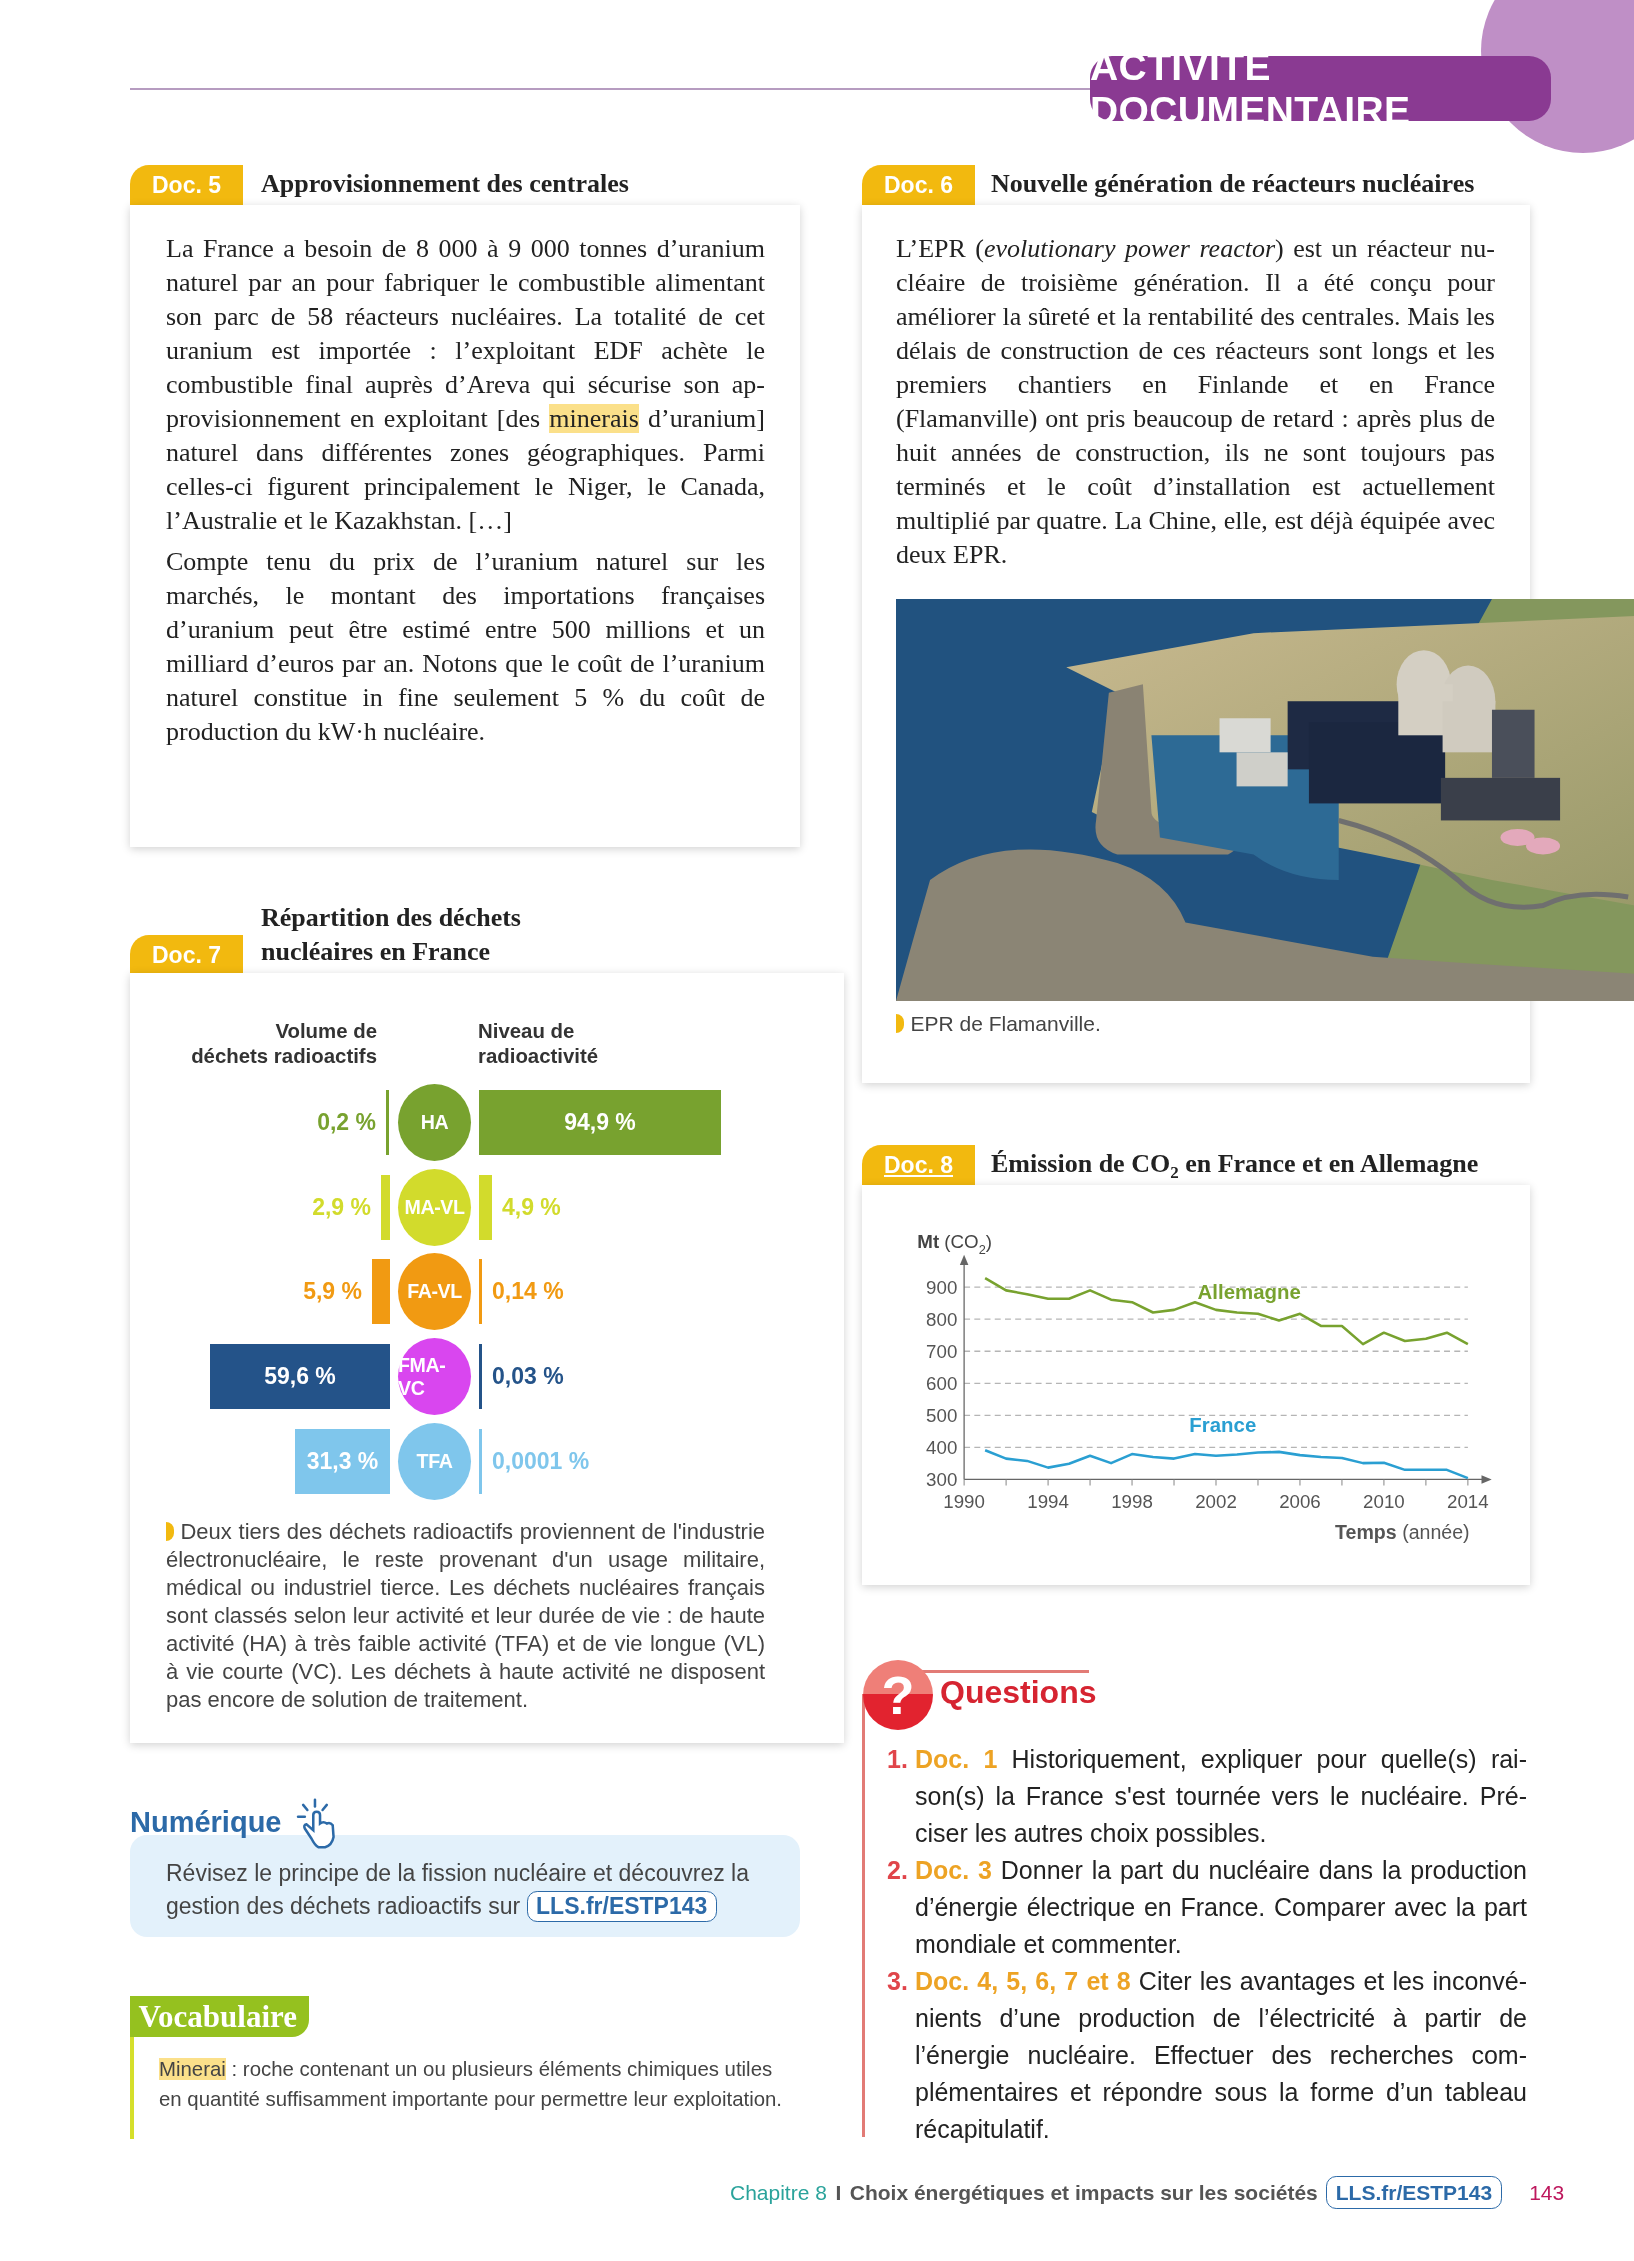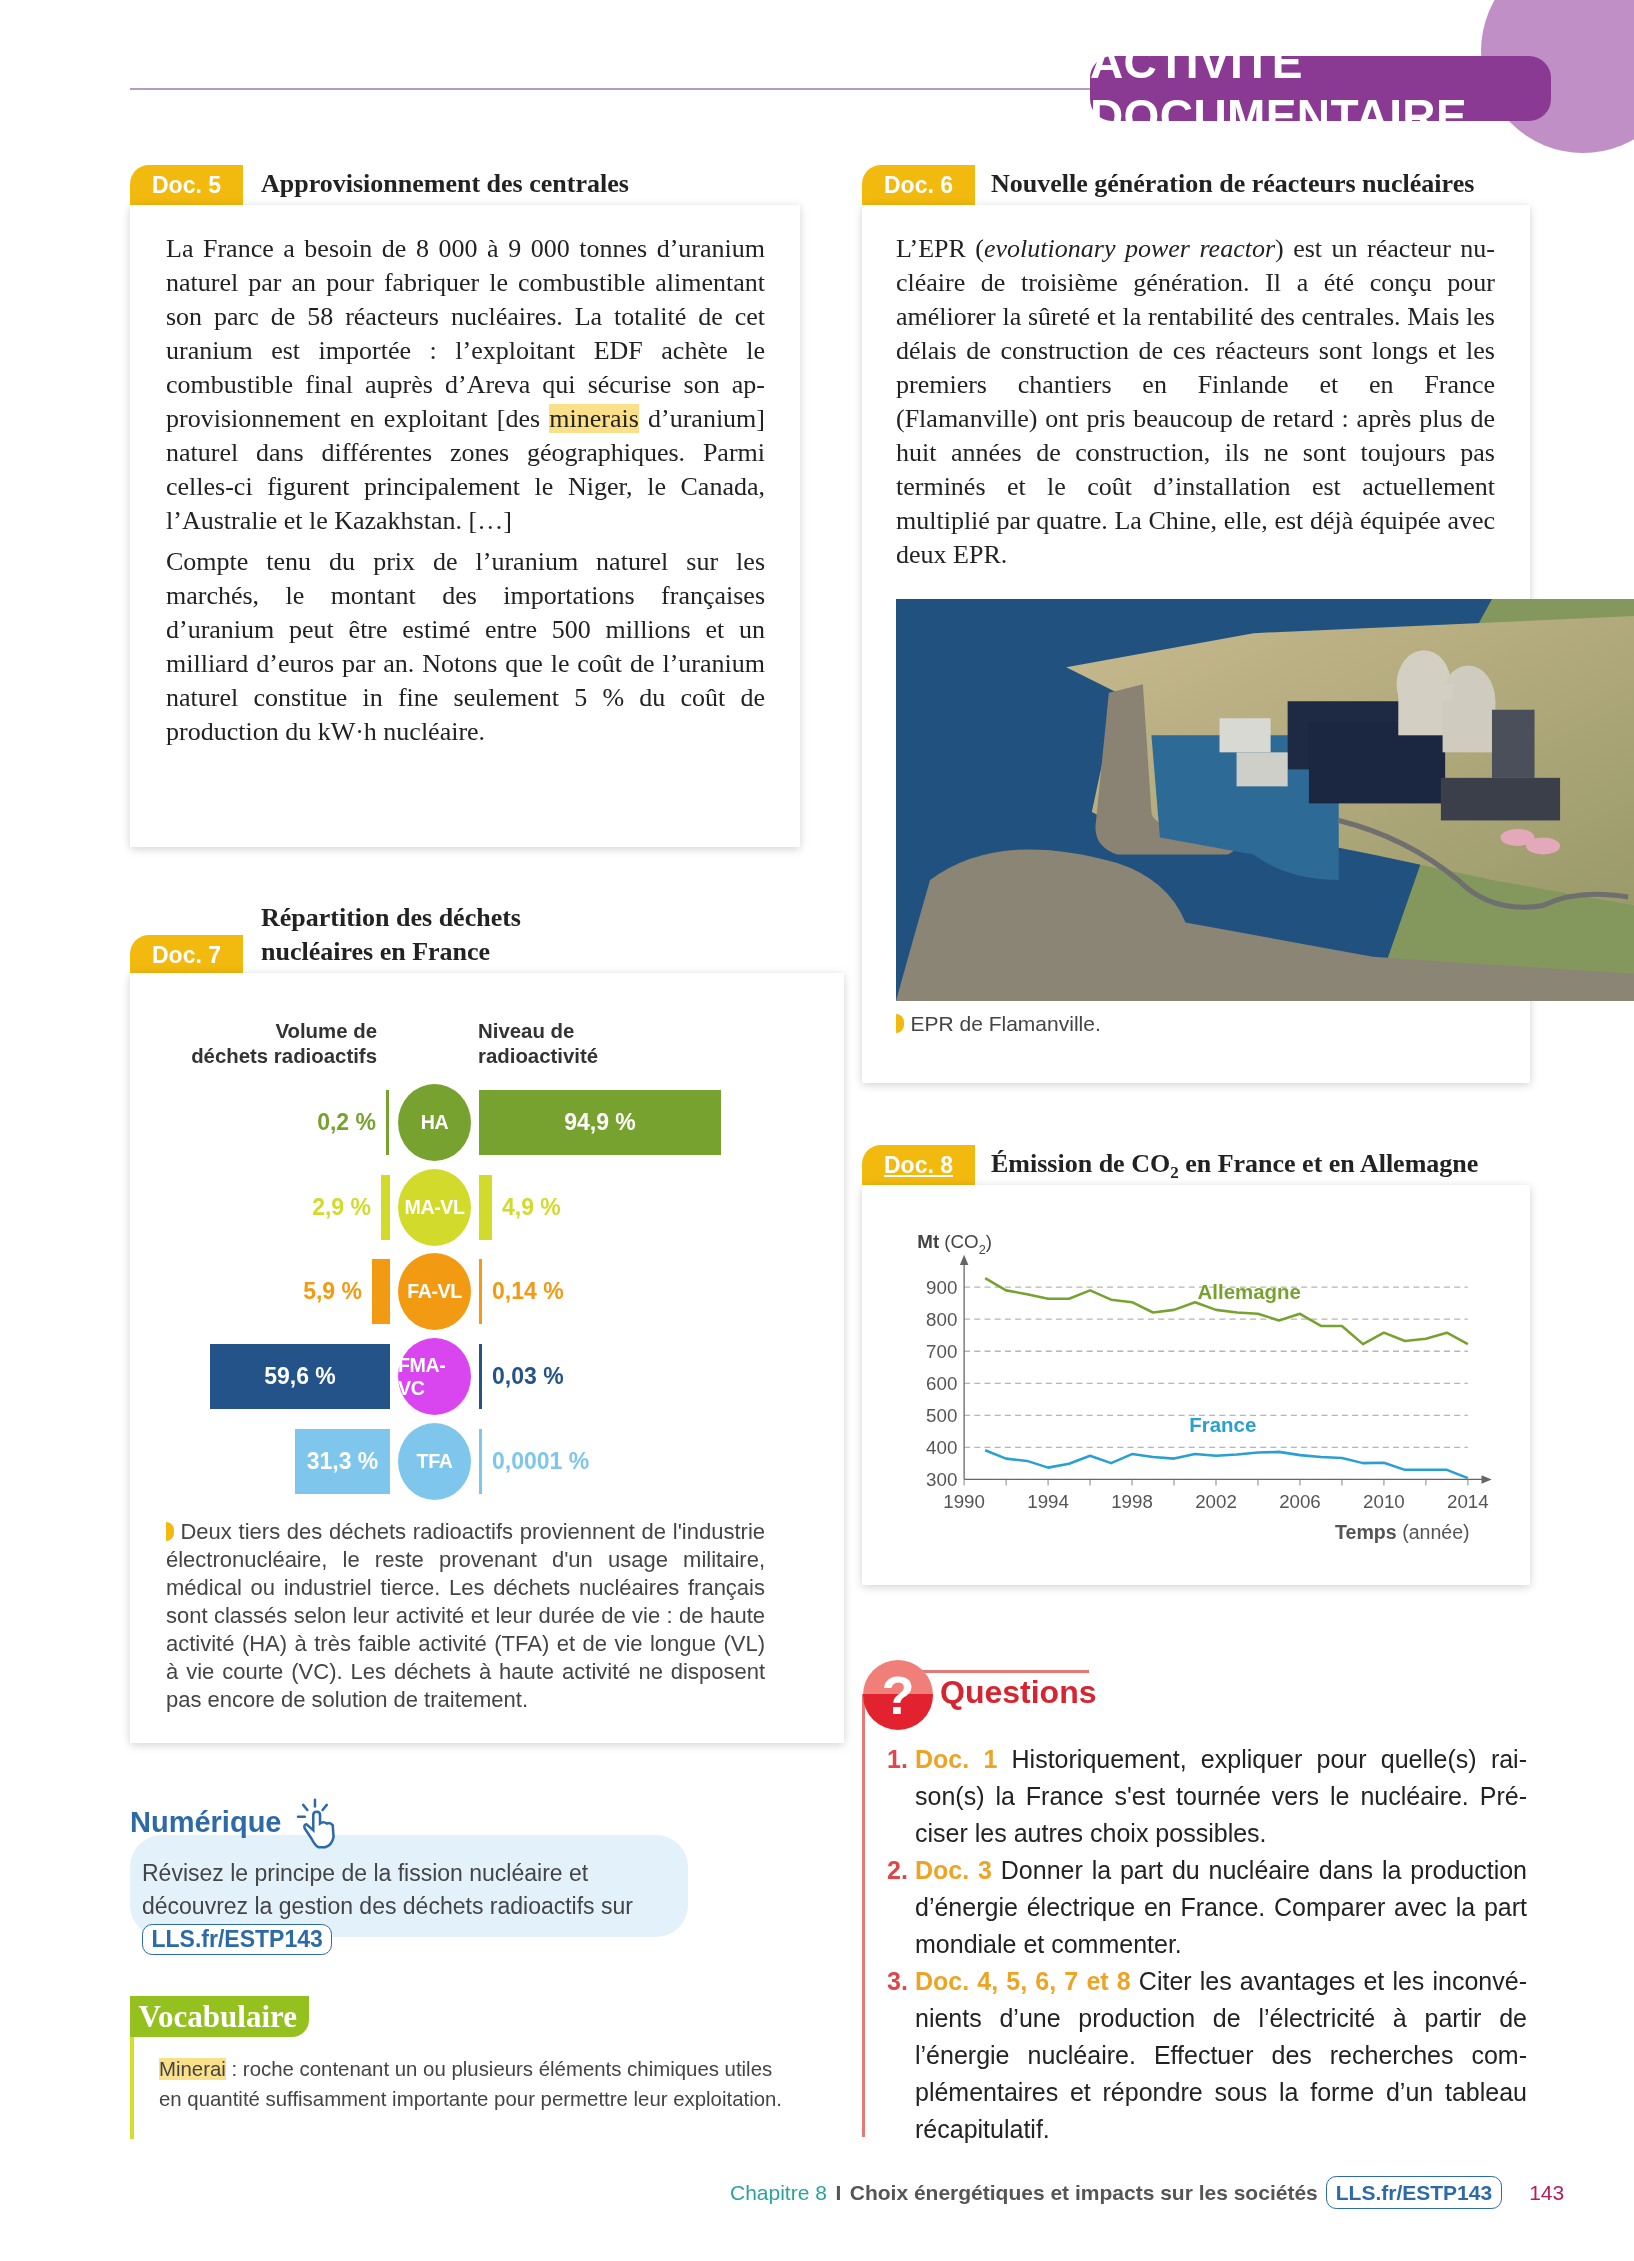--- a/index.html
+++ b/index.html
@@ -4,21 +4,21 @@
 <style>
   * { box-sizing: border-box; margin: 0; padding: 0; }
   html, body { width: 1635px; height: 2261px; background: #ffffff; overflow: hidden; }
   body { position: relative; font-family: "Liberation Sans", sans-serif; color: #2b2b2b; }
   .abs { position: absolute; }
 
   
   .top-circle { position: absolute; left: 1481px; top: -51px; width: 204px; height: 204px; border-radius: 50%; background: #bf8fc6; }
   .top-rule { position: absolute; left: 130px; top: 88px; width: 971px; height: 1.7px; background: #b69cc0; }
   .badge { position: absolute; left: 1090px; top: 56px; width: 461px; height: 65px; border-radius: 22px; background: #8a3a92; color: #fff;
-           font-family: "Liberation Sans", sans-serif; font-weight: bold; font-size: 46px; letter-spacing: 0.4px;
+           font-family: "Liberation Sans", sans-serif; font-weight: bold; font-size: 39px; letter-spacing: 0.4px;
            display: flex; align-items: center; justify-content: center; }
 
   
   .doc-tab { position: absolute; width: 113px; height: 40px; background: #f2b90f; border-top-left-radius: 19px; color: #fff;
              font-family: "Liberation Sans", sans-serif; font-weight: bold; font-size: 23px; display: flex; align-items: center; justify-content: center; }
   .doc-title { position: absolute; font-family: "Liberation Serif", serif; font-weight: bold; font-size: 26px; color: #222; line-height: 34px; }
   .card { position: absolute; background: #fff; box-shadow: 0 1.7px 8.5px rgba(0,0,0,0.18); }
 
   .body-serif { font-family: "Liberation Serif", serif; font-size: 26px; line-height: 34px; color: #222; text-align: justify; hyphens: manual; }
   .hl { background: #fbe08a; }
@@ -50,21 +50,21 @@
   .q-title { position: absolute; left: 940px; top: 1674px; font-family: "Liberation Sans", sans-serif; font-weight: bold; font-size: 32px; color: #d62431; }
   .q-line-top { position: absolute; left: 898px; top: 1670px; width: 191px; height: 2.6px; background: #e27b76; }
   .q-line-left { position: absolute; left: 862px; top: 1694px; width: 2.6px; height: 443px; background: #e27b76; }
   .q-list { position: absolute; left: 887px; top: 1741px; width: 640px; font-family: "Liberation Sans", sans-serif; font-size: 25px; line-height: 37px; color: #222; }
   .q-item { position: relative; padding-left: 28px; text-align: justify; }
   .q-num { position: absolute; left: 0; top: 0; color: #e0454a; font-weight: bold; }
   .q-doc { color: #eda324; font-weight: bold; }
 
   
   .num-title { position: absolute; left: 130px; top: 1798px; font-family: "Liberation Sans", sans-serif; font-weight: bold; font-size: 29px; color: #2c6aa8; }
-  .num-box { position: absolute; left: 130px; top: 1835px; width: 558px; height: 102px; background: #e3f1fb; border-radius: 32px; padding: 22px 12px; }
+  .num-box { position: absolute; left: 130px; top: 1835px; width: 670px; height: 102px; background: #e3f1fb; border-radius: 17px; padding: 22px 36px; }
   .num-text { font-family: "Liberation Sans", sans-serif; font-size: 23px; line-height: 33px; color: #444; }
   .lls-pill { display: inline-block; border: 1.7px solid #2c6aa8; border-radius: 10.2px; padding: 0 8.5px; color: #2c6aa8; font-weight: bold; line-height: 29px; background: #fff; }
 
   
   .voc-tab { position: absolute; left: 130px; top: 1996px; height: 41px; padding: 0 12px 0 8.5px; background: #95c11f; color: #fff; border-bottom-right-radius: 17px;
              font-family: "Liberation Serif", serif; font-weight: bold; font-size: 31px; display: flex; align-items: center; }
   .voc-line { position: absolute; left: 130px; top: 2037px; width: 4.3px; height: 102px; background: #d5df2b; }
   .voc-text { position: absolute; left: 159px; top: 2054px; width: 630px; font-family: "Liberation Sans", sans-serif; font-size: 20.4px; line-height: 30px; color: #444; }
 
   

